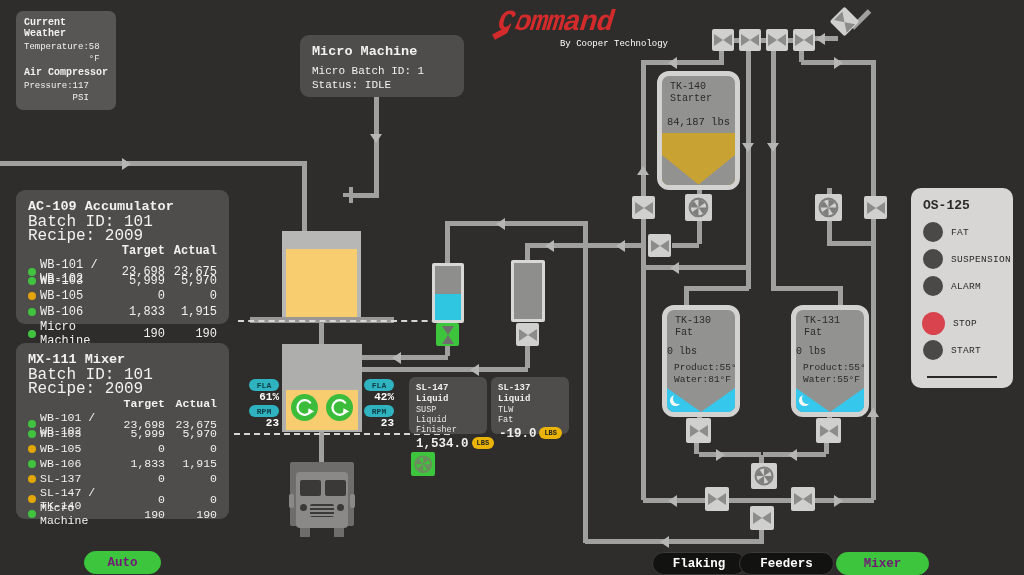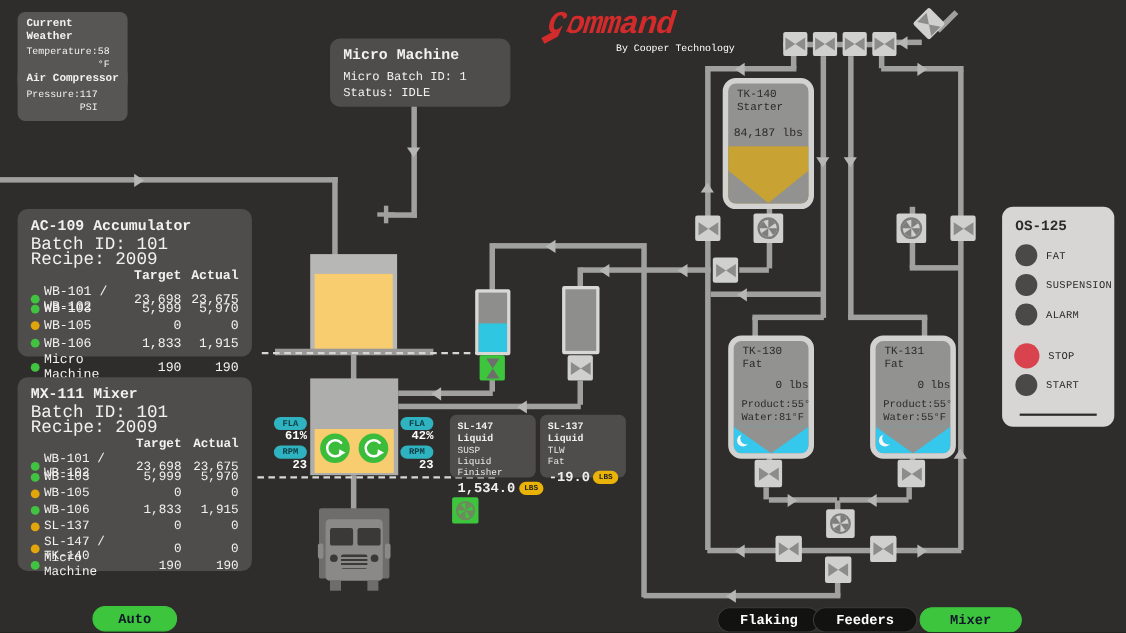--- a/index.html
+++ b/index.html
@@ -47,21 +47,21 @@
   .rv svg{width:85%;height:85%;}
   
   .tktop{position:absolute;border:5px solid #d2d2d0;border-radius:12px;background:#929290;overflow:hidden;color:#2b2a28;}
   .tktop .id{position:absolute;left:8px;top:5px;font-size:10px;line-height:12px;white-space:pre;}
   .tktop .val{position:absolute;left:0;right:0;top:40px;text-align:center;font-size:10.5px;}
   .gold{position:absolute;left:0;right:0;bottom:0;height:52px;background:#c8a233;}
   .coneL{position:absolute;left:0;bottom:0;width:0;height:0;border-bottom:30px solid #929290;border-right:37px solid transparent;}
   .coneR{position:absolute;right:0;bottom:0;width:0;height:0;border-bottom:30px solid #929290;border-left:37px solid transparent;}
   .tkfat{position:absolute;border:5px solid #d2d2d0;border-radius:12px;background:#929290;overflow:hidden;color:#2b2a28;}
   .tkfat .id{position:absolute;left:8px;top:5px;font-size:10px;line-height:12px;white-space:pre;}
-  .tkfat .val{position:absolute;left:0;right:0;top:36px;text-align:right;font-size:10px;}
+  .tkfat .val{position:absolute;left:0;right:0;top:36px;text-align:left;font-size:10px;}
   .tkfat .tmp{position:absolute;left:7px;right:7px;display:flex;justify-content:space-between;font-size:9.5px;}
   .water{position:absolute;left:0;right:0;bottom:0;height:24px;background:#35c8ec;}
   .coneD{position:absolute;left:0;bottom:0;width:0;height:0;border-top:24px solid #929290;border-left:34px solid transparent;border-right:34px solid transparent;}
   .moon{position:absolute;left:6px;bottom:8px;width:11px;height:11px;border-radius:50%;box-shadow:-3px 2px 0 0 #f7f7f5;}
   .vessel{position:absolute;background:#d8d8d6;border-radius:2px;padding:3px;}
   .vessel .in{width:100%;height:100%;background:#8e8e8c;position:relative;overflow:hidden;}
   .vessel .cy{position:absolute;left:0;right:0;bottom:0;height:26px;background:#2ec6e0;}
   
   .acc{position:absolute;background:#b7b7b5;}
   .acc .fill{position:absolute;left:4px;right:4px;top:18px;bottom:0;background:#f7cd6f;}
@@ -85,21 +85,21 @@
       color:#2b2a28;padding:10px 12px;box-sizing:border-box;}
   .os .t{font-weight:bold;font-size:13px;margin-bottom:9px;}
   .os-row{display:flex;align-items:center;gap:8px;margin-bottom:7px;height:20px;}
   .os-c{width:20px;height:20px;border-radius:50%;background:#4a4947;flex:none;}
   .os-c[data-color="red"]{background:#d8434d;width:23px;height:23px;margin-left:-1px;}
   .os-l{font-size:9.5px;letter-spacing:.3px;}
   .os-line{position:absolute;left:16px;right:16px;bottom:10px;border-top:2px solid #2b2a28;}
   
   .pill{position:absolute;height:23px;border-radius:12px;display:flex;align-items:center;justify-content:center;
         font-size:12.5px;font-weight:bold;background:#121211;color:#fff;border:1px solid #3c3b39;box-sizing:border-box;}
-  .pill.green{background:#3dc53d;color:#0f172a;border-color:#3dc53d;}
+  .pill.green{background:#3dc53d;color:#701a75;border-color:#3dc53d;}
   
   .logo{position:absolute;left:498px;top:6px;width:172px;height:48px;}
   .logo .txt{font-size:29px;font-weight:900;font-style:italic;color:#d32b2b;letter-spacing:-1px;transform:skewX(-6deg);}
   .logo .cut{position:absolute;left:14px;top:3px;width:5px;height:28px;background:#2e2d2b;transform:rotate(24deg);}
   .logo .bolt{position:absolute;left:-6px;top:22px;width:26px;height:6px;background:#d32b2b;transform:rotate(-28deg);}
   .logo .tag{position:absolute;right:2px;top:33px;font-size:9px;color:#fff;}
   
   .truck{position:absolute;left:286px;top:460px;width:74px;height:80px;}
   .truck .box{position:absolute;left:4px;top:2px;width:64px;height:64px;background:#6f6d6b;border-radius:2px;}
   .truck .cab{position:absolute;left:10px;top:12px;width:52px;height:56px;background:#8b8987;border-radius:4px;}

